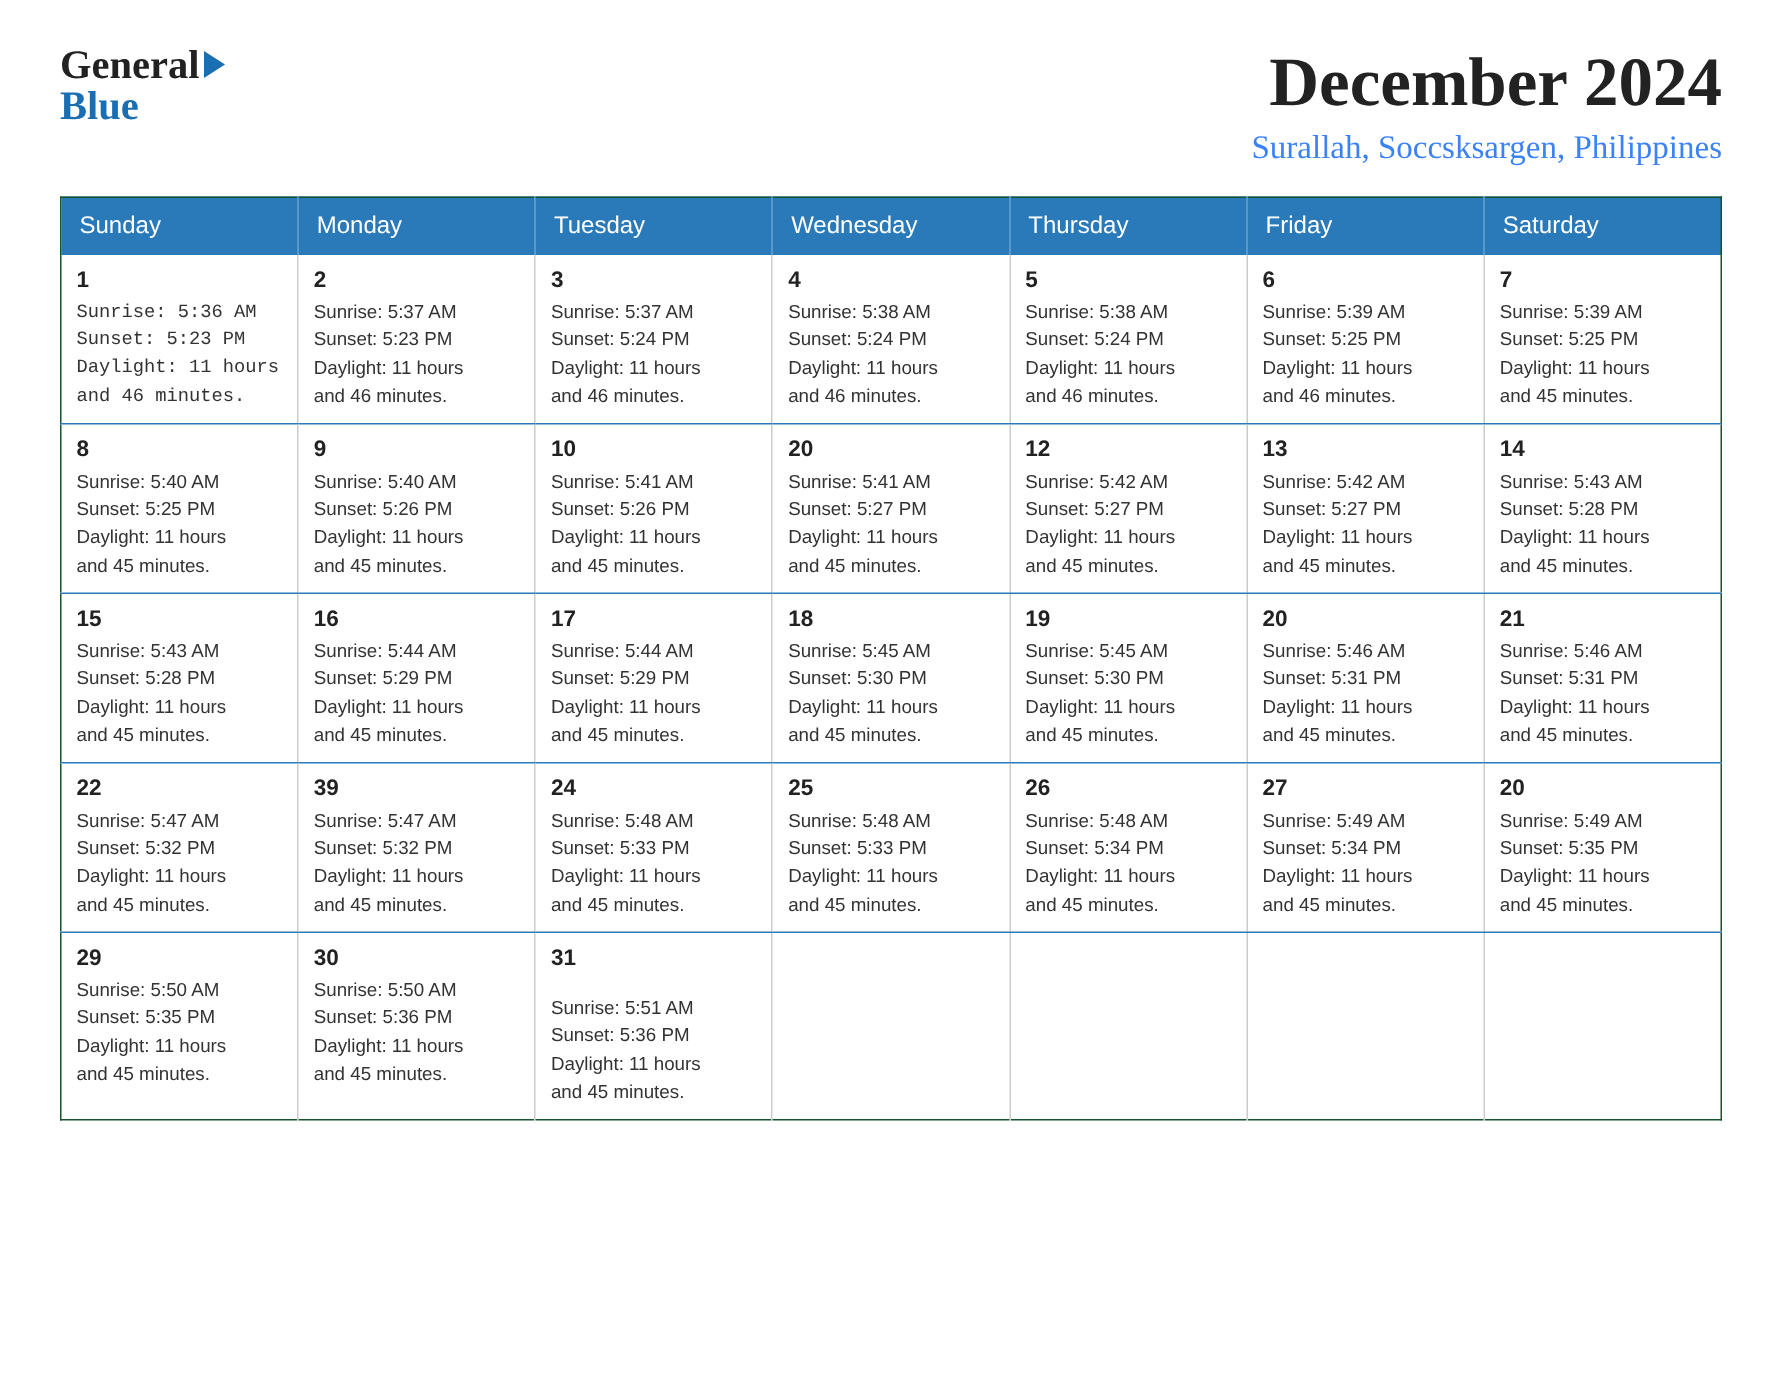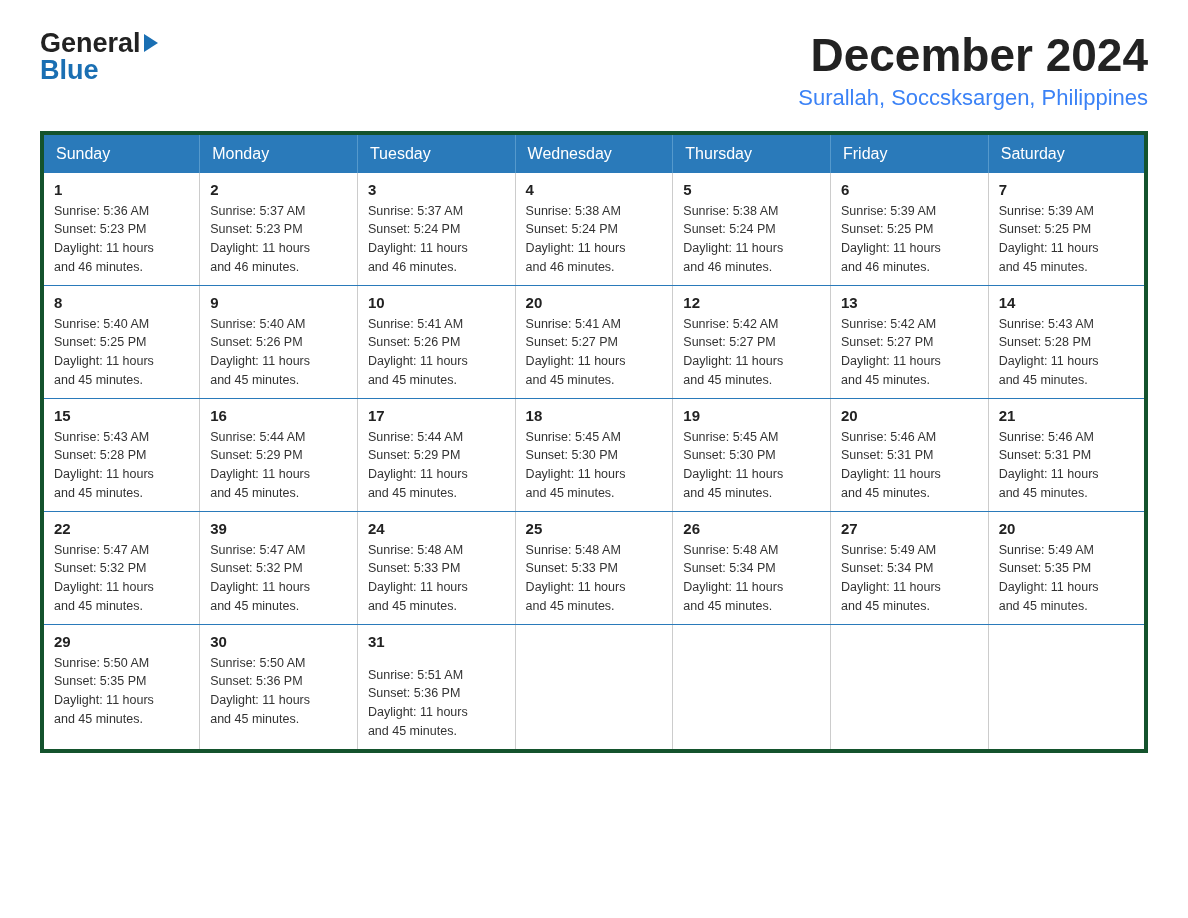--- a/index.html
+++ b/index.html
@@ -8,39 +8,40 @@
       background: #ffffff;
       padding: 30px 40px;
       width: 1188px;
       min-height: 918px;
     }
     .header-row {
       display: flex;
       justify-content: space-between;
       align-items: flex-start;
       margin-bottom: 20px;
+      font-family: Liberation Serif, serif;
     }
     .title-area {
       text-align: right;
     }
     .month-title {
       font-size: 46px;
       font-weight: bold;
       color: #222;
       line-height: 1.1;
     }
     .location-title {
       font-size: 22px;
       color: #3b82f6;
       margin-top: 4px;
     }
     .calendar-table {
       width: 100%;
       border-collapse: collapse;
-      border: 4px solid #14532d;
+      border: 1px solid #14532d;
     }
     .calendar-table th {
       background-color: #2a7aba;
       color: #ffffff;
       text-align: left;
       padding: 10px 12px;
       font-size: 16px;
       font-weight: normal;
       border-right: 1px solid #5599cc;
     }
@@ -141,21 +142,21 @@
         <th>Wednesday</th>
         <th>Thursday</th>
         <th>Friday</th>
         <th>Saturday</th>
       </tr>
   </thead>
   <tbody id="calendar-body">
   <tr>
         <td>
           <span class="day-number">1</span>
-          <div class="day-info" style="white-space: pre-line;">Sunrise: 5:36 AM
+          <div class="day-info" style="white-space: pre-line; font-family: Liberation Mono, monospace;">Sunrise: 5:36 AM
 Sunset: 5:23 PM
 Daylight: 11 hours
 and 46 minutes.</div>
         </td>
         <td>
           <span class="day-number">2</span>
           <div class="day-info" style="white-space: pre-line;">Sunrise: 5:37 AM
 Sunset: 5:23 PM
 Daylight: 11 hours
 and 46 minutes.</div>

